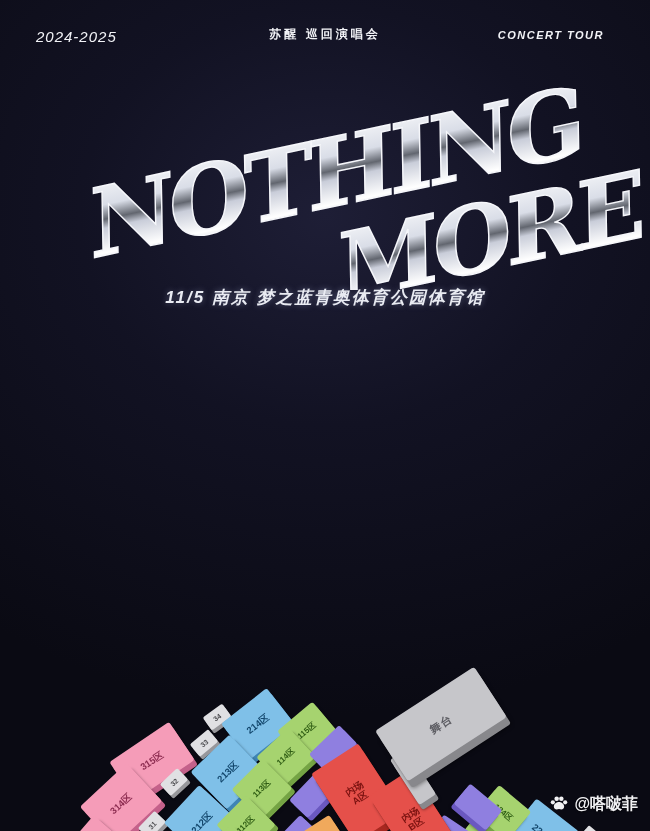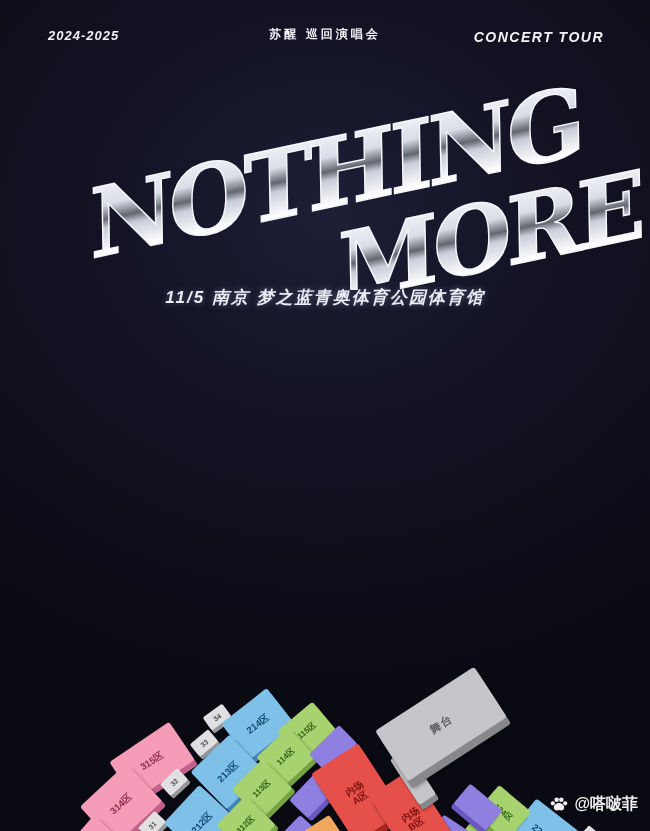--- a/index.html
+++ b/index.html
@@ -2,23 +2,23 @@
 <html><head>
 <meta charset="utf-8">
 <style>
   html,body{margin:0;padding:0;}
   body{
     width:650px;height:831px;position:relative;overflow:hidden;
     background:radial-gradient(ellipse 90% 60% at 50% 26%, #1e1e36 0%, #121223 42%, #0a0a13 100%);
     font-family:"Liberation Sans",sans-serif;
   }
   .hdr{position:absolute;top:26px;width:100%;height:24px;color:#f2f3f7;}
-  .hdr .left{position:absolute;left:48px;top:2px;font-size:13px;font-weight:bold;font-style:italic;letter-spacing:1px;}
+  .hdr .left{position:absolute;left:36px;top:2px;font-size:15px;font-weight:normal;font-style:italic;letter-spacing:1px;}
   .hdr .center{position:absolute;left:0;right:0;text-align:center;top:0;font-size:12px;font-weight:bold;letter-spacing:3px;}
-  .hdr .right{position:absolute;right:46px;top:3px;font-size:14px;font-weight:bold;font-style:italic;letter-spacing:1.5px;}
+  .hdr .right{position:absolute;right:46px;top:3px;font-size:11px;font-weight:bold;font-style:italic;letter-spacing:1.5px;}
   .logo-svg{position:absolute;left:0;top:50px;}
   .logo-text{
     font-family:"DejaVu Serif",serif;font-style:italic;font-weight:bold;
     fill:url(#chromeGrad);stroke:#f6f7fb;stroke-width:1.4px;letter-spacing:-5px;
   }
   .subtitle{
     position:absolute;top:286px;width:100%;text-align:center;
     font-size:17px;font-weight:bold;font-style:italic;letter-spacing:2px;
     color:#e9ebf2;text-shadow:0 0 6px rgba(200,210,255,.35);
   }
@@ -31,21 +31,21 @@
   .pink  {color:#8e2e52;font-size:9.5px;box-shadow:0 6px 0 #c4618a, 0 7px 3px rgba(0,0,0,.35);}
   .blue  {color:#14486e;font-size:9.5px;box-shadow:0 6px 0 #3f85b5, 0 7px 3px rgba(0,0,0,.35);}
   .green {color:#2f5d14;font-size:8px;  box-shadow:0 5px 0 #74a344, 0 6px 3px rgba(0,0,0,.35);}
   .purple{color:#3a2f80;font-size:8px;  box-shadow:0 5px 0 #6a58c0, 0 6px 3px rgba(0,0,0,.35);}
   .gate  {color:#4a4a4e;font-size:7px;  box-shadow:0 4px 0 #97979b, 0 5px 2px rgba(0,0,0,.3);border-radius:2px;}
   .red   {color:#7a1210;font-size:9.5px;box-shadow:0 7px 0 #a82820, 0 8px 3px rgba(0,0,0,.4);}
   .orange{color:#7e4409;font-size:9.5px;box-shadow:0 7px 0 #b87724, 0 8px 3px rgba(0,0,0,.4);}
   .stage {color:#5d5d63;font-size:11px; box-shadow:0 8px 0 #88888c, 0 9px 4px rgba(0,0,0,.45);letter-spacing:1px;}
   .runway{box-shadow:0 6px 0 #88888c, 0 7px 3px rgba(0,0,0,.4);}
   .wm{
-    position:absolute;top:794px;right:12px;display:flex;align-items:center;gap:5px;
+    position:absolute;top:794px;right:12px;display:flex;align-items:flex-start;gap:5px;
     color:#f2f2f4;font-size:16px;font-weight:bold;text-shadow:0 1px 2px rgba(0,0,0,.6);
   }
   .wm svg{display:block;}
 </style>
 </head>
 <body>
 
 <div class="hdr">
   <div class="left">2024-2025</div>
   <div class="center">苏醒 巡回演唱会</div>

